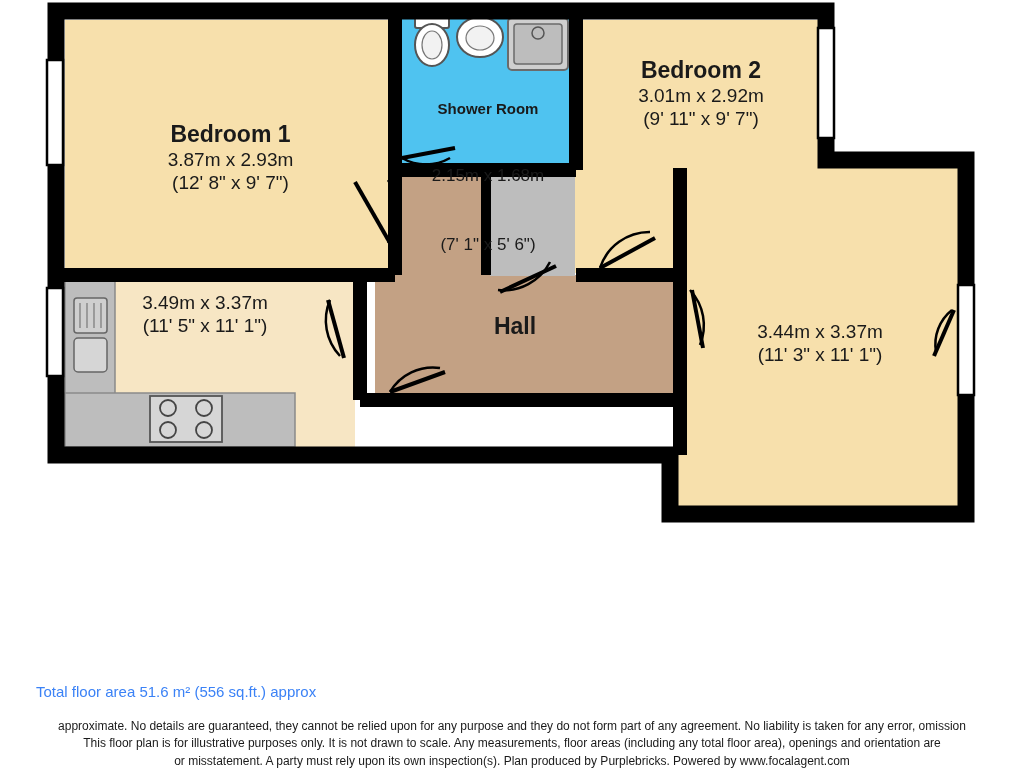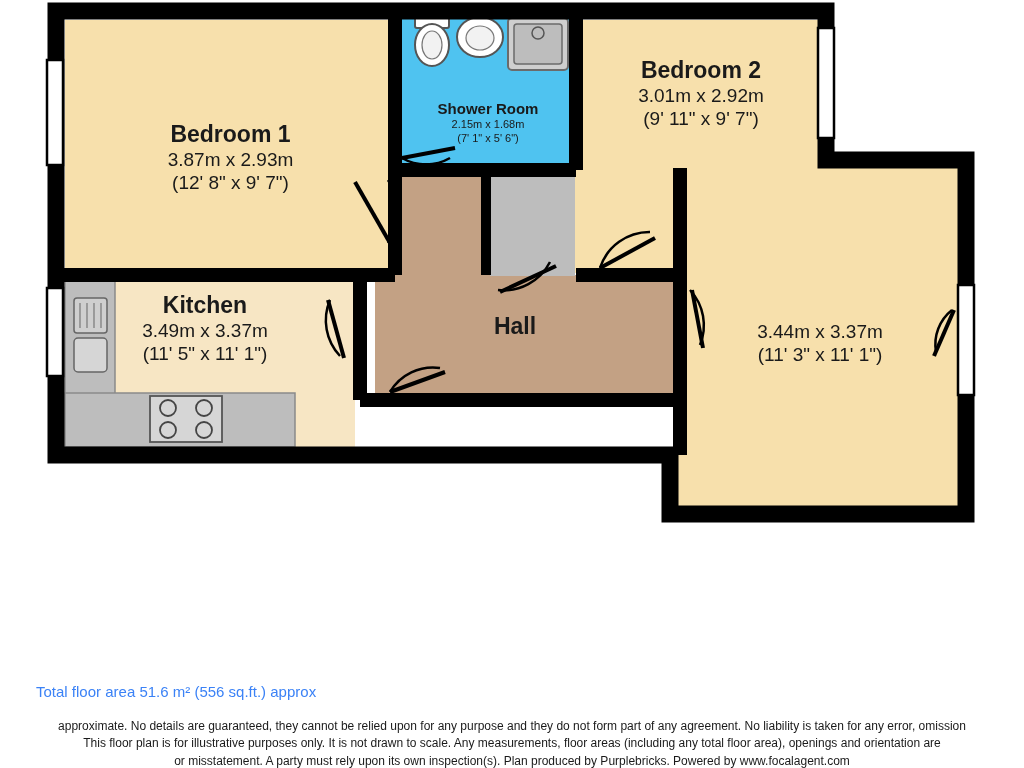--- a/index.html
+++ b/index.html
@@ -47,21 +47,22 @@
     white-space: nowrap;
   }
 
   .room-label.small .rname {
     font-size: 15px;
     font-weight: bold;
     margin-top: 20px;
   }
   .room-label.small .rdim,
   .room-label.small .rimp {
-    font-size: 11px;
+    font-size: 17px;
+    margin-top: 48px;
   }
 
   .hall-label .rname {
     font-size: 23px;
     font-weight: bold;
   }
 
   #footer {
     position: absolute;
     left: 0;
@@ -195,21 +196,20 @@
     <span class="rimp">(7' 1" x 5' 6")</span>
   </div>
 
   <div class="room-label" style="left:578px; top:56px; width:246px;">
     <span class="rname">Bedroom 2</span>
     <span class="rdim">3.01m x 2.92m</span>
     <span class="rimp">(9' 11" x 9' 7")</span>
   </div>
 
   <div class="room-label" style="left:100px; top:291px; width:210px;">
-    <span class="rname">Kitchen</span>
     <span class="rdim">3.49m x 3.37m</span>
     <span class="rimp">(11' 5" x 11' 1")</span>
   </div>
 
   <div class="room-label hall-label" style="left:425px; top:312px; width:180px;">
     <span class="rname">Hall</span>
   </div>
 
   <div class="room-label" style="left:700px; top:320px; width:240px;">
     <span class="rdim">3.44m x 3.37m</span>

